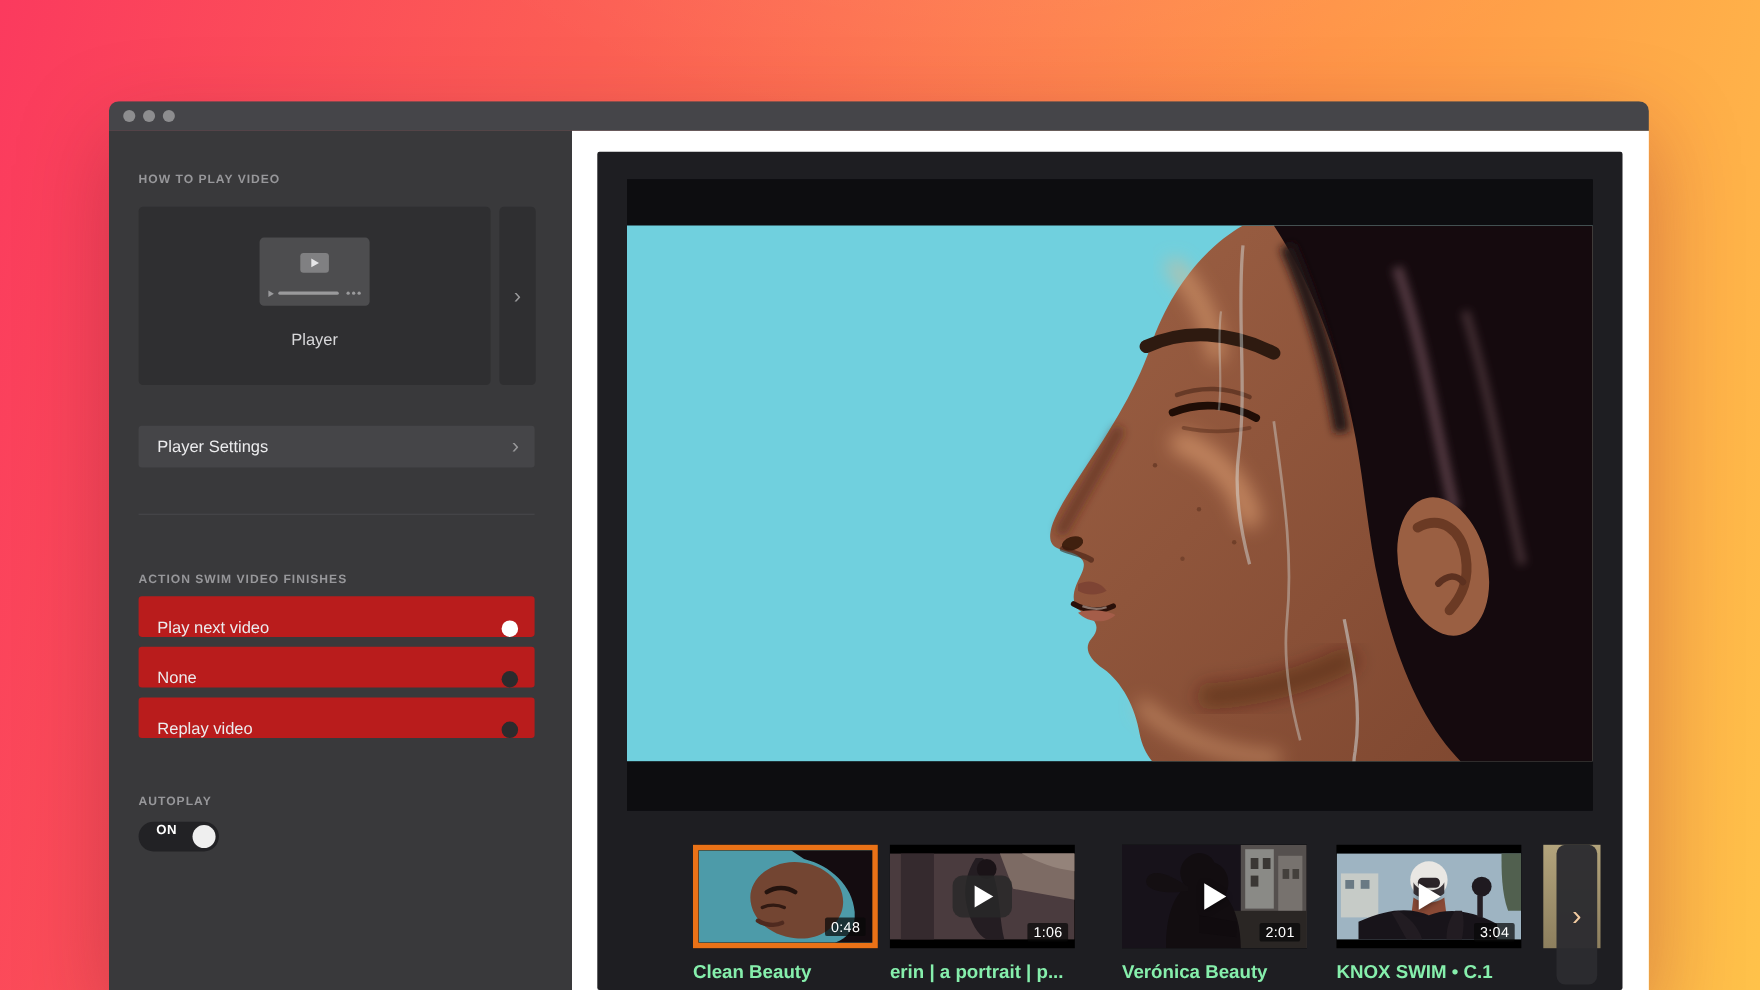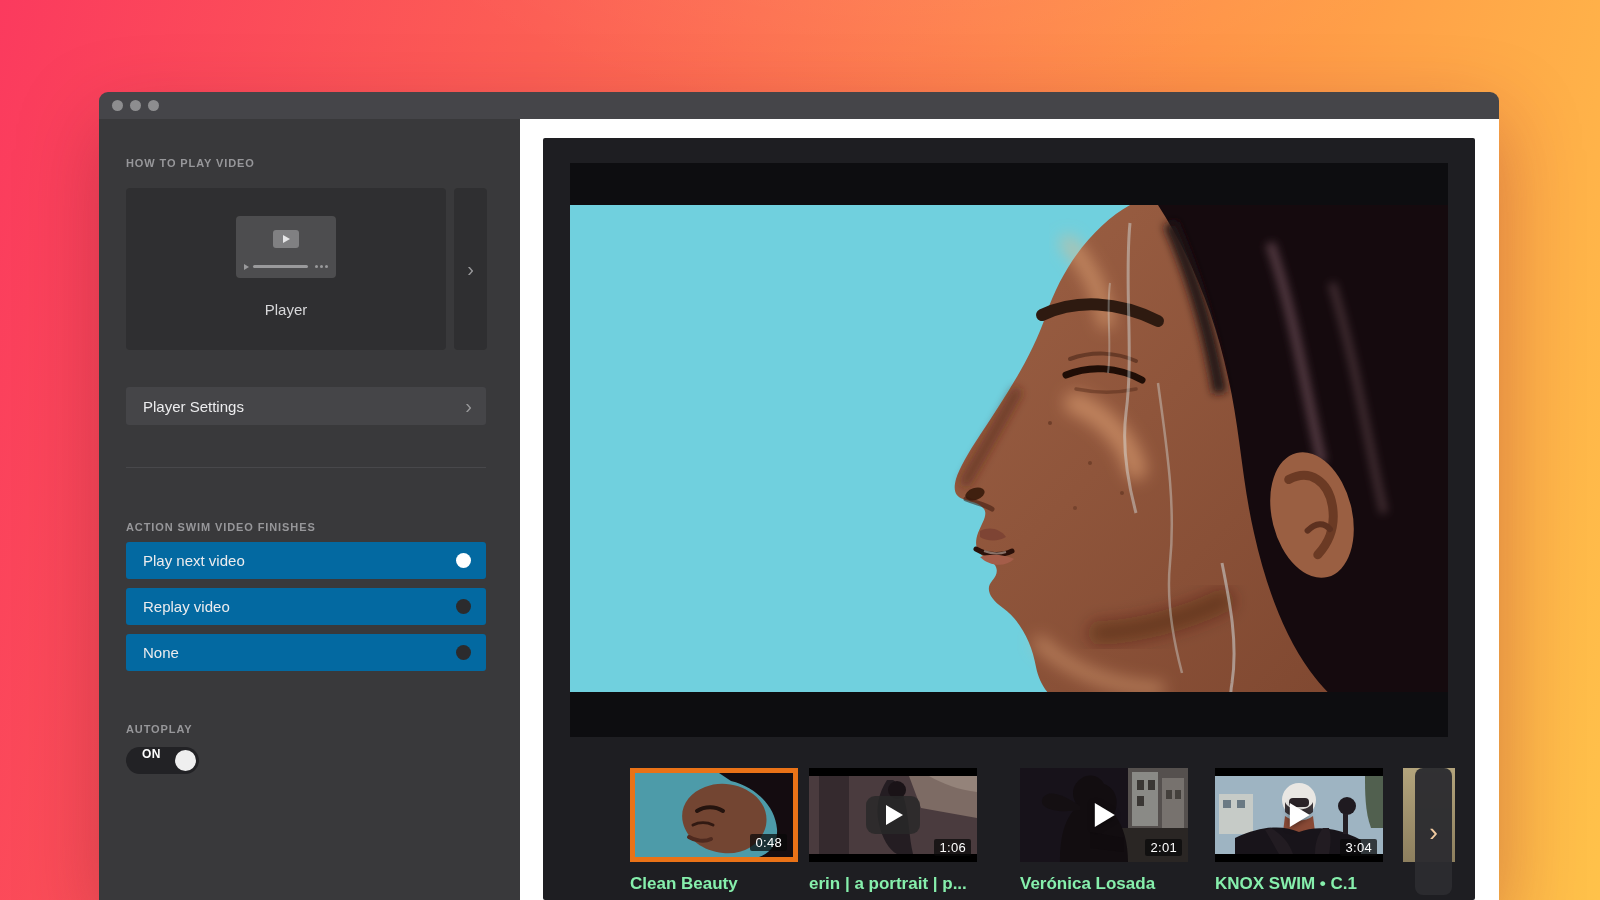--- a/index.html
+++ b/index.html
@@ -51,22 +51,22 @@
   .player-next-strip { width:33px; height:162px; background:#2f2f31; border-radius:4px; margin-left:8px;
     display:flex; align-items:center; justify-content:center; flex:none; }
   .chev { font-size:20px; color:#98989a; line-height:1; font-weight:400; }
 
   .settings-row { margin-top:37px; height:38px; background:#454548; border-radius:3px;
     display:flex; align-items:center; padding:0 14px 0 17px; }
   .settings-row .txt { flex:1; font-size:15px; color:#ececee; }
   .divider { margin-top:42px; height:1px; background:#48484b; }
 
   .lbl-action { margin-top:53px; }
-  .option-row { margin-top:9px; height:37px; background:#0369a1; border-radius:3px;
-    display:flex; align-items:center; padding:0 15px 0 17px; }
+  .option-row { margin-top:9px; height:37px; background:#b91c1c; border-radius:3px;
+    display:flex; align-items:flex-end; padding:0 15px 0 17px; }
   .option-row:first-of-type { margin-top:18px; }
   .option-row .txt { flex:1; font-size:15px; color:#ececee; }
   .radio { width:15px; height:15px; border-radius:50%; background:#2b2b2d; }
   .radio.selected { background:#ffffff; }
 
   .lbl-autoplay { margin-top:52px; }
   .toggle { margin-top:12px; width:73px; height:27px; border-radius:14px; background:#222225;
     position:relative; display:flex; }
   .toggle .on-txt { font-size:12px; font-weight:700; color:#fff; margin-left:16px; letter-spacing:0.5px; }
   .knob { position:absolute; right:3px; top:3px; width:21px; height:21px; border-radius:50%; background:#efefef; }
@@ -146,25 +146,25 @@
 
         <div class="divider"></div>
 
         <div class="section-label lbl-action">ACTION SWIM VIDEO FINISHES</div>
 
         <div class="option-row">
           <span class="txt">Play next video</span>
           <span class="radio selected"></span>
         </div>
         <div class="option-row">
+          <span class="txt">None</span>
+          <span class="radio"></span>
+        </div>
+        <div class="option-row">
           <span class="txt">Replay video</span>
-          <span class="radio"></span>
-        </div>
-        <div class="option-row">
-          <span class="txt">None</span>
           <span class="radio"></span>
         </div>
 
         <div class="section-label lbl-autoplay">AUTOPLAY</div>
         <div class="toggle">
           <span class="on-txt">ON</span>
           <span class="knob"></span>
         </div>
       </div>
     </div>
@@ -278,21 +278,21 @@
                 <rect x="146" y="22" width="6" height="9" fill="#44403c"></rect>
                 <rect x="155" y="22" width="6" height="9" fill="#44403c"></rect>
                 <rect x="100" y="60" width="68" height="34" fill="#2a2624"></rect>
                 <path d="M40 94 C40 66 46 48 58 38 C50 28 52 16 62 10 C70 5 80 8 84 16 C96 20 100 34 94 46 C104 58 108 76 108 94 Z" fill="#120d10"></path>
                 <path d="M60 38 C48 30 36 24 28 26 C22 28 20 34 24 38 C32 44 46 44 60 42 Z" fill="#140f12"></path>
                 <path d="M70 64 L104 70 L104 84 L70 80 Z" fill="#100b0e"></path>
               </svg>
               <span class="play-tri"></span>
               <span class="duration">2:01</span>
             </div>
-            <div class="thumb-title">Verónica Losada</div>
+            <div class="thumb-title">Verónica Beauty</div>
           </div>
 
           <div class="thumb" style="left:672px">
             <div class="thumb-img">
               <svg viewBox="0 0 168 94" width="168" height="94">
                 <rect width="168" height="94" fill="#000"></rect>
                 <rect y="8" width="168" height="78" fill="#9eb4c2"></rect>
                 <path d="M150 8 L168 8 L168 60 L156 60 C150 44 150 24 150 8 Z" fill="#51604f"></path>
                 <rect x="4" y="26" width="34" height="40" fill="#c6cbc7"></rect>
                 <rect x="8" y="32" width="8" height="8" fill="#6a7a84"></rect>

